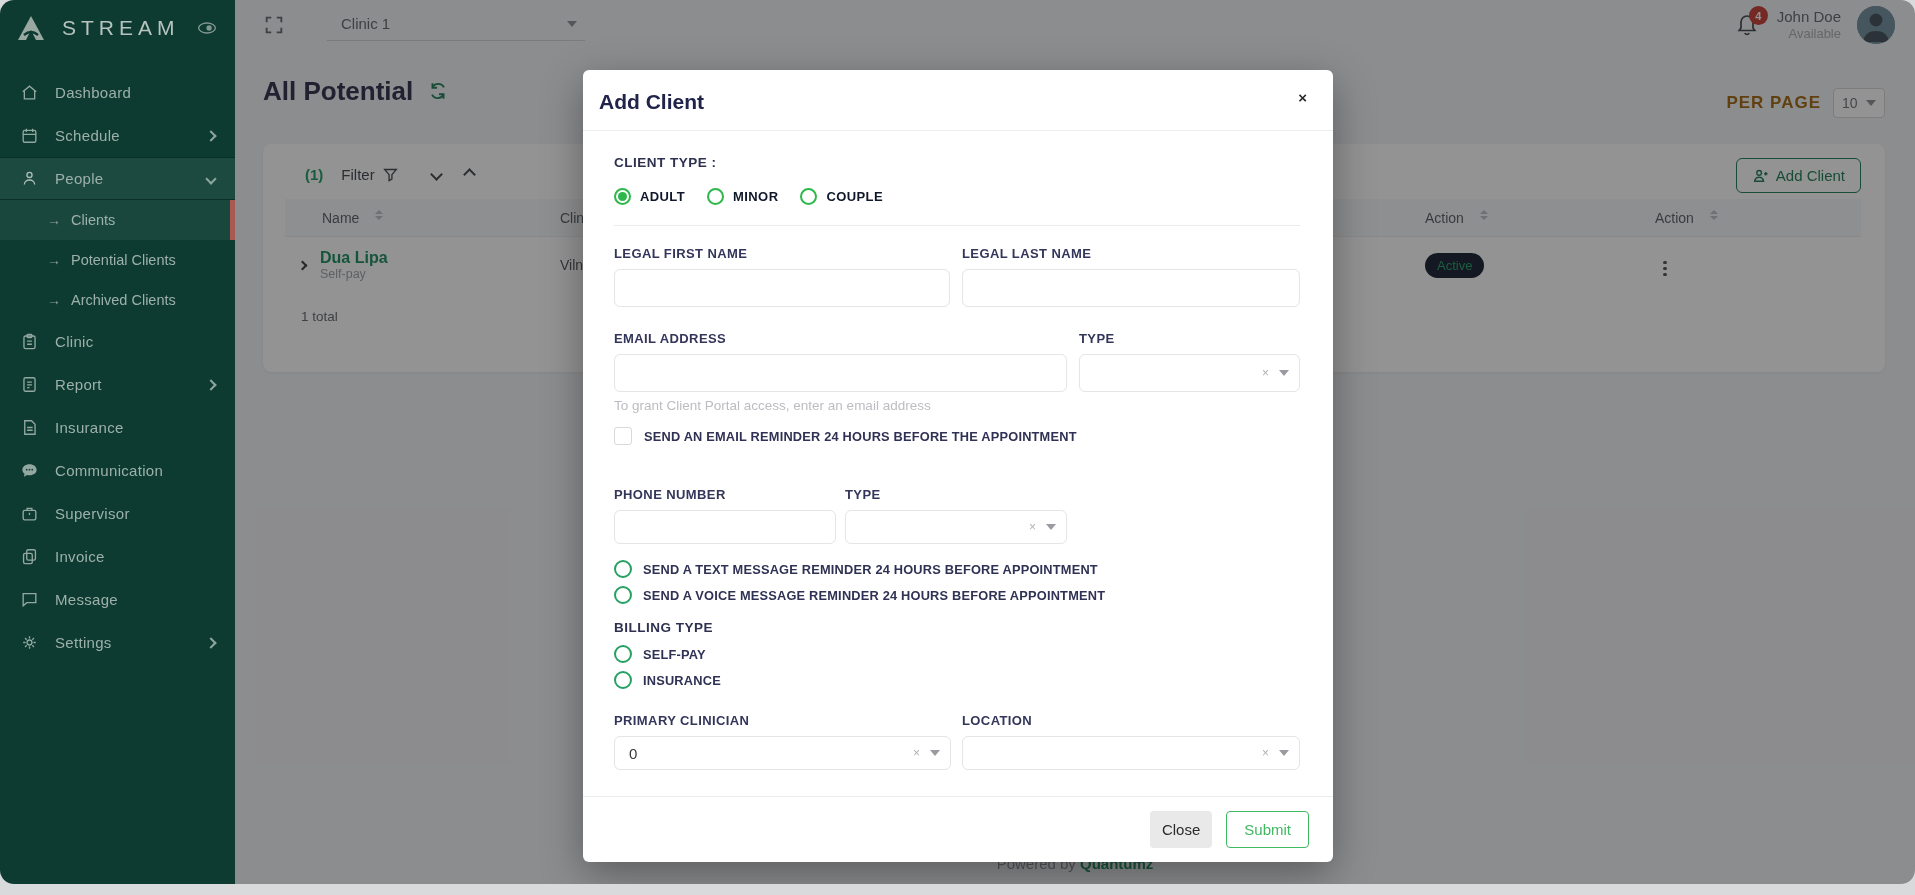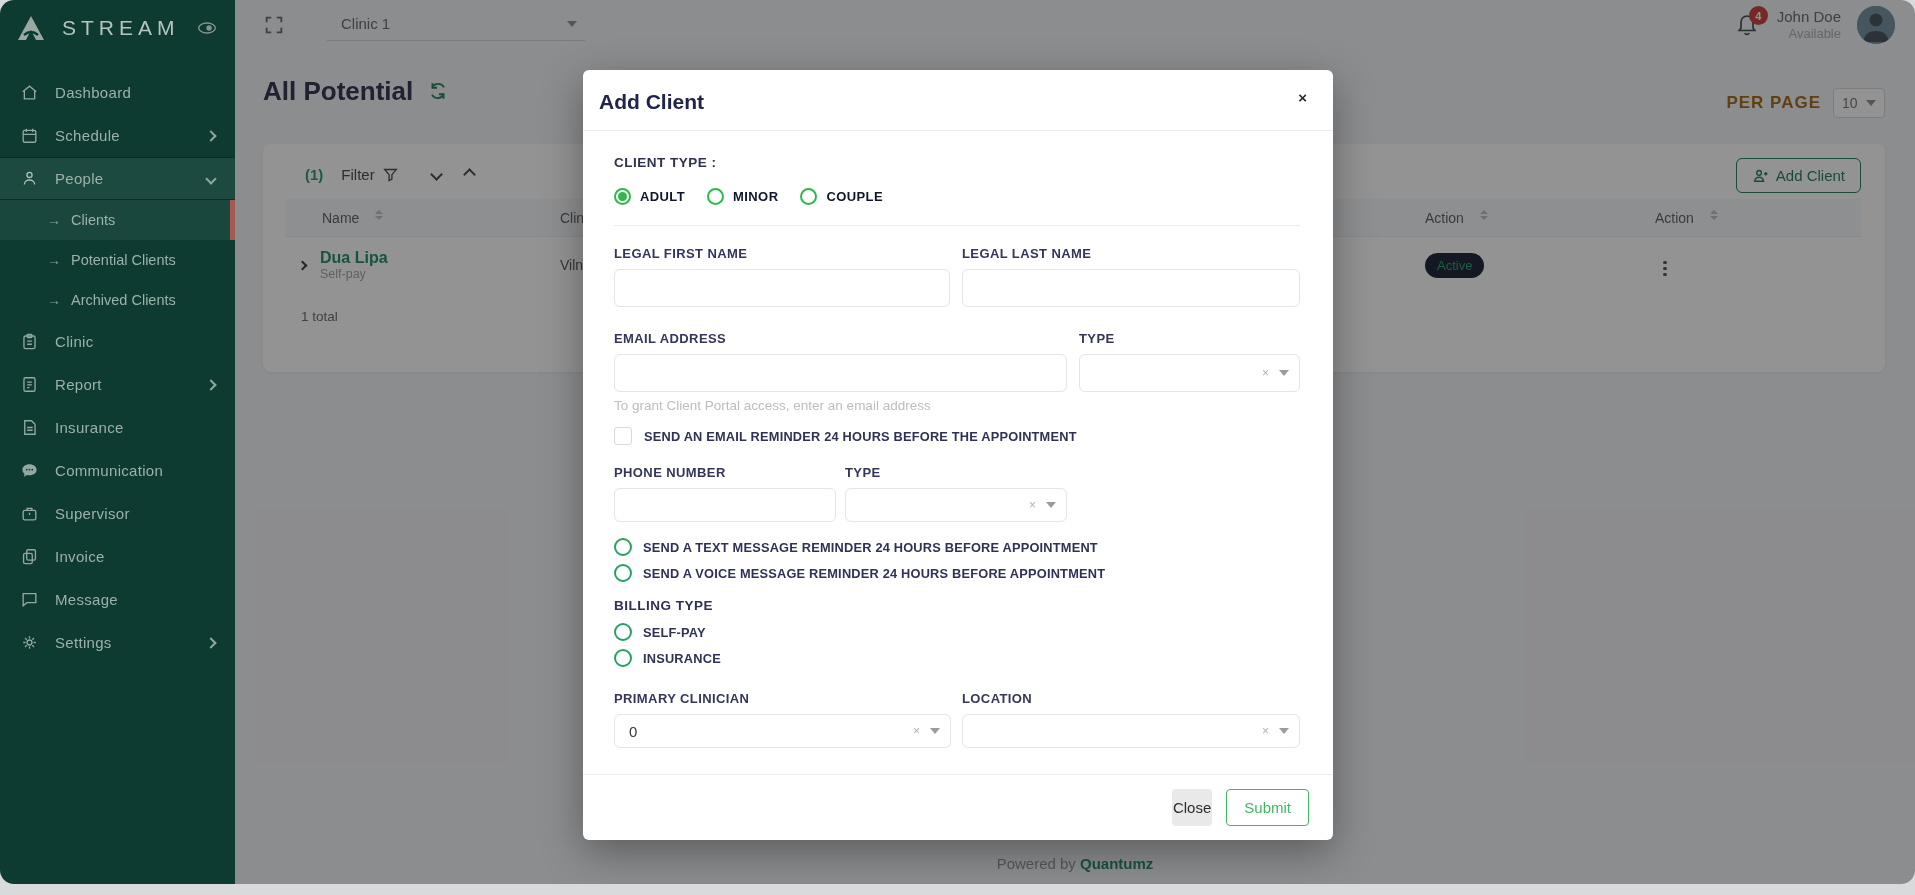--- a/index.html
+++ b/index.html
@@ -98,28 +98,28 @@
   .radio.teal { border-color:#27a163; width:18px; height:18px; flex-basis:18px; }
   .divider { border:none; border-top:1px solid #ececec; margin:0 0 20px; }
   .row2 { display:flex; margin-bottom:24px; }
   .inp { border:1px solid #e4e4e9; border-radius:6px; background:#fff; height:38px; width:100%; }
   .inp.h34 { height:34px; }
   .sel { border:1px solid #e4e4e9; border-radius:6px; background:#fff; display:flex; align-items:center; justify-content:flex-end; gap:10px; padding:0 10px; cursor:pointer; }
   .sel .val { margin-right:auto; font-size:15px; color:#3a3a3a; padding-left:4px; }
   .sel .clear { color:#b0b0b5; font-size:12px; cursor:pointer; }
   .sel .caret { border-top-color:#9a9aa0; margin-left:0; }
   .helper { font-size:13.5px; color:#bcbcc2; margin:6px 0 14px; }
-  .check-row { display:flex; align-items:center; gap:12px; margin-bottom:20px; }
+  .check-row { display:flex; align-items:center; gap:12px; margin-bottom:42px; }
   .checkbox { width:18px; height:18px; border:1px solid #d8d8dd; border-radius:3px; background:#fff; flex:0 0 18px; cursor:pointer; }
   .opt-text { font-size:12.8px; font-weight:600; color:#2f3254; letter-spacing:.2px; }
   .radio-row { display:flex; align-items:center; gap:11px; margin-bottom:8px; cursor:pointer; }
   .billing-block { margin-top:16px; }
   .billing-block .section-label { margin-bottom:10px; }
   .modal-footer { border-top:1px solid #ececec; padding:14px 24px; display:flex; justify-content:flex-end; gap:14px; margin-top:10px; }
-  .btn-close { background:#e9e9ea; border:none; border-radius:4px; padding:9px 1px; font-size:15px; color:#2b2b2b; cursor:pointer; font-family:inherit; }
+  .btn-close { background:#e9e9ea; border:none; border-radius:4px; padding:9px 12px; font-size:15px; color:#2b2b2b; cursor:pointer; font-family:inherit; }
   .btn-submit { background:#fff; border:1.5px solid #41b862; border-radius:4px; padding:9px 17px; font-size:15px; color:#41b862; cursor:pointer; font-family:inherit; }
 
   svg { display:block; }
 </style>
 </head>
 <body>
 
 <div class="app">
 
   <aside class="sidebar">

